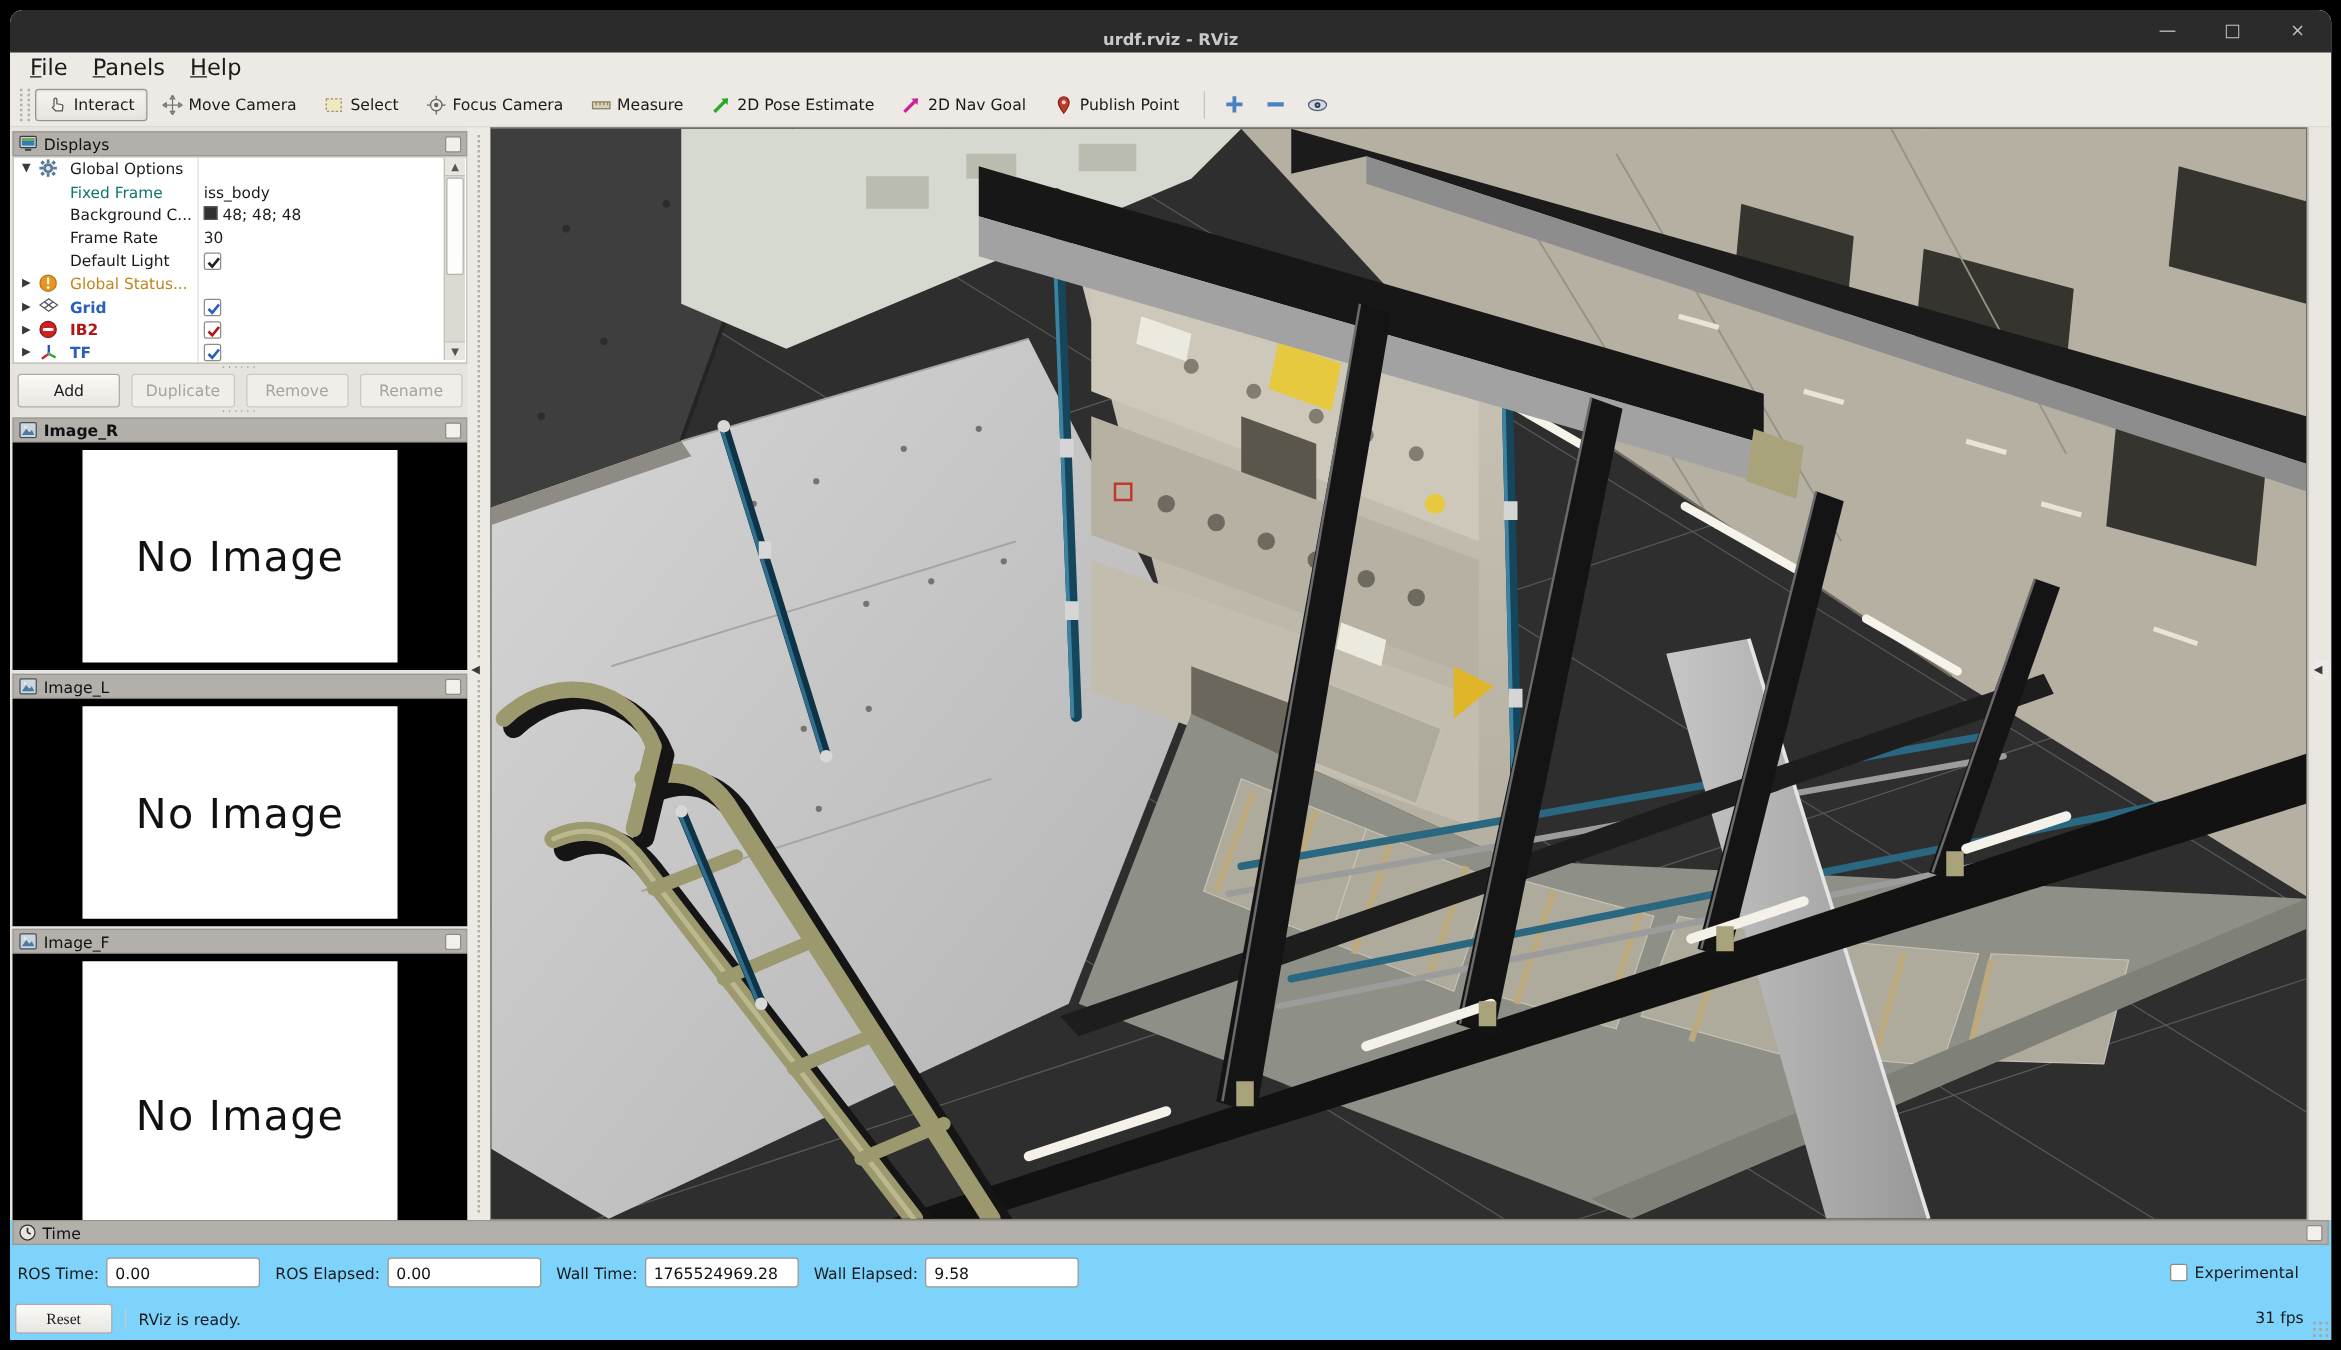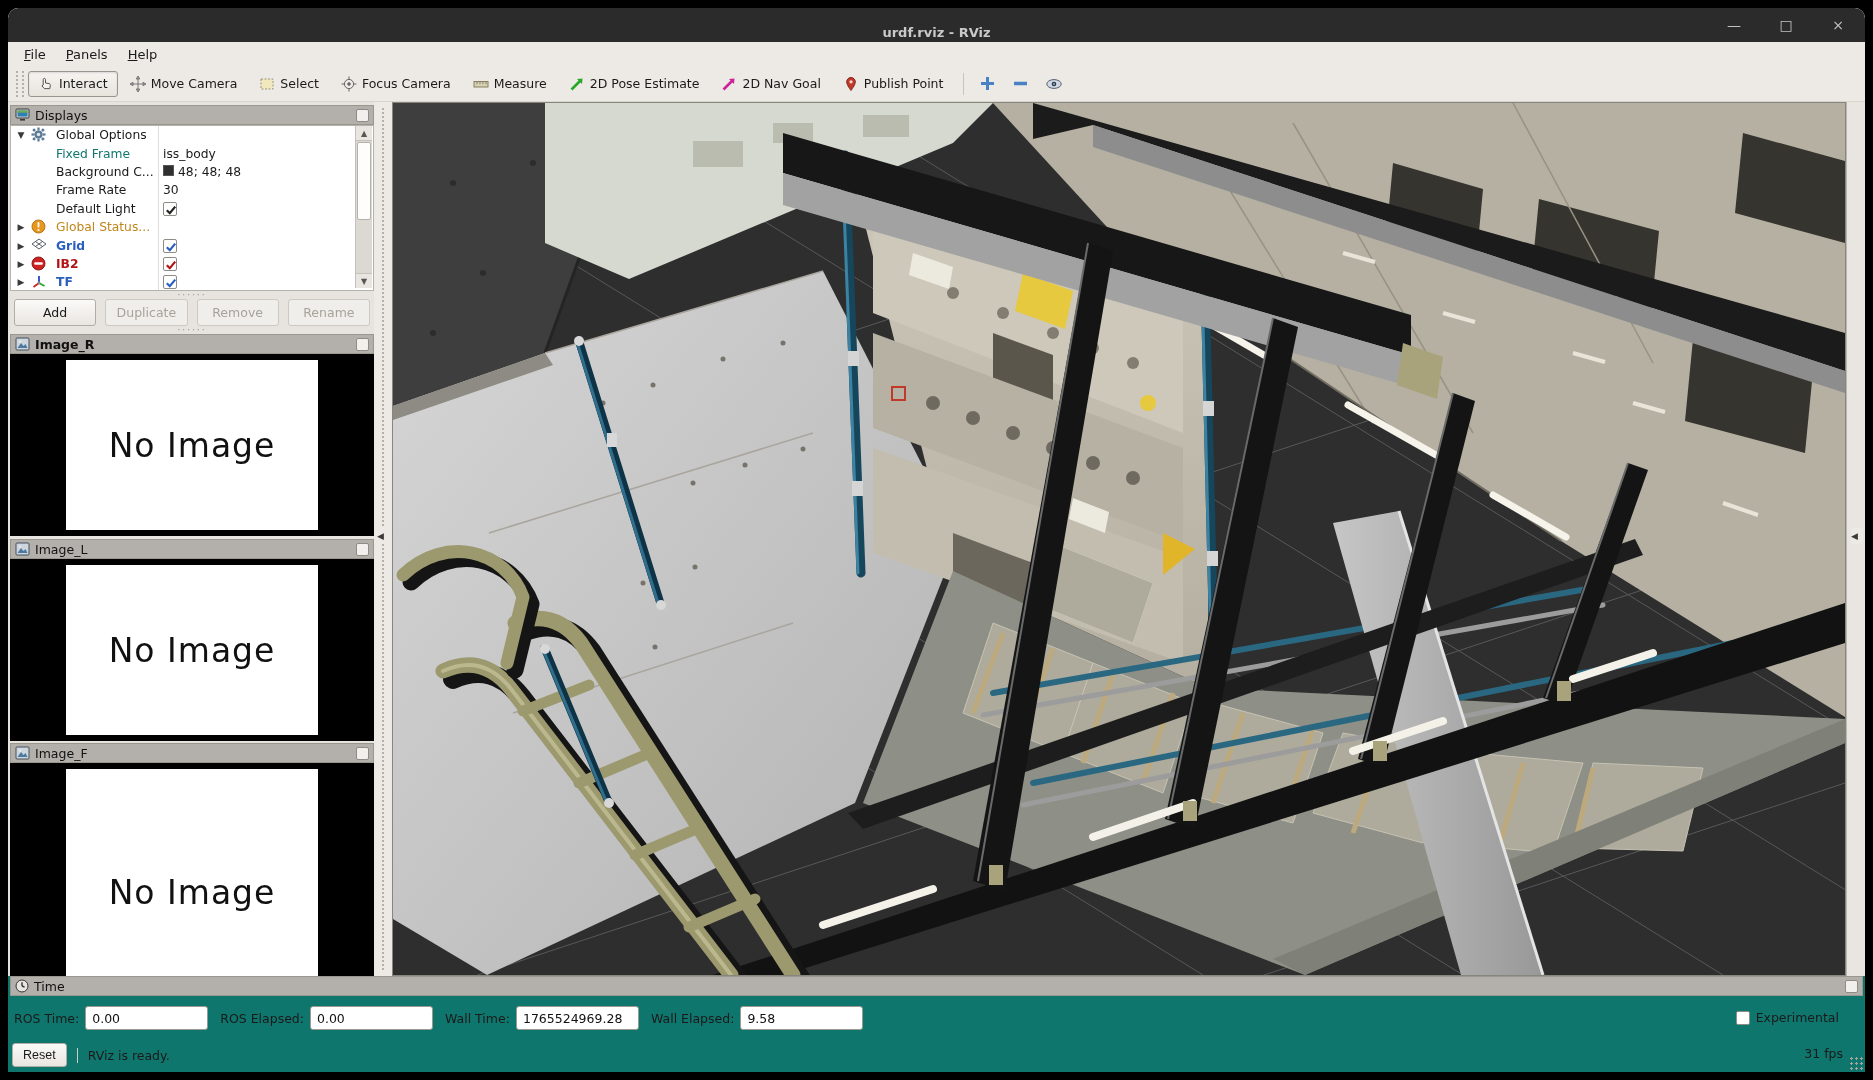--- a/index.html
+++ b/index.html
@@ -7,21 +7,21 @@
   .window { position:absolute; left:8px; top:8px; width:1857px; height:1064px; background:#edeae5; border-radius:10px 10px 0 0; overflow:hidden; }
 
   
   .titlebar { position:absolute; left:0; top:0; width:100%; height:49px; background:#2b2b2b; border-radius:10px 10px 0 0; display:flex; align-items:center; justify-content:center; }
   .titlebar .title { color:#c9c9c9; font-size:13px; font-weight:bold; }
   .win-controls { position:absolute; right:18px; top:0; height:34px; display:flex; align-items:center; gap:34px; }
   .win-btn { color:#c2c2c2; font-size:14px; width:18px; text-align:center; cursor:default; }
 
   
   .menubar { position:absolute; left:0; top:34px; width:100%; height:24px; background:#edeae5; display:flex; align-items:center; padding-left:8px; gap:4px; }
-  .menu-item { font-size:13px; color:#1a1a1a; padding:2px 8px; }
+  .menu-item { font-size:18px; color:#1a1a1a; padding:2px 8px; }
   .menu-item u { text-decoration:underline; }
 
   
   .toolbar { position:absolute; left:0; top:58px; width:100%; height:36px; background:#edeae5; display:flex; align-items:center; padding-left:4px; border-bottom:1px solid #d8d5cf; }
   .tb-grip { width:8px; height:26px; border-left:2px dotted #b3b0a9; border-right:2px dotted #b3b0a9; margin:0 4px; }
   .tool { display:flex; align-items:center; gap:5px; padding:4px 9px; font-size:12.5px; color:#1a1a1a; border:1px solid transparent; border-radius:3px; margin-right:2px; }
   .tool.active { border:1px solid #9a968f; background:linear-gradient(#f6f4f0,#e7e4de); box-shadow:inset 0 1px 2px rgba(0,0,0,.12); }
   .tool svg { display:block; }
   .tb-sep { width:1px; height:22px; background:#c6c3bc; margin:0 8px; }
   .tool.icon-only { padding:4px 6px; }
@@ -68,30 +68,30 @@
   .vsplit .collapse { position:absolute; left:3px; top:426px; width:12px; height:16px; background:#edeae5; font-size:9px; color:#3a3a3a; line-height:16px; }
   .split-left { left:366px; }
   .strip-right { left:1838px; width:19px; background:#e9e6e1; border-left:1px solid #bab7b1; }
   .strip-right .collapse { left:4px; }
 
   
   .viewport { position:absolute; left:384px; top:0; width:1454px; height:874px; background:#2e2e2e; border:1px solid #88857e; }
   .viewport svg { display:block; }
 
   
-  .timepanel { position:absolute; left:0; top:968px; width:1857px; height:96px; background:#0f766e; }
+  .timepanel { position:absolute; left:0; top:968px; width:1857px; height:96px; background:#7dd3fc; }
   .timepanel .panel-title { width:1853px; left:2px; top:0; }
   .tfields { position:absolute; left:6px; top:30px; display:flex; align-items:center; }
   .tfield { display:flex; align-items:center; margin-right:12px; }
   .tfield label { font-size:12.5px; color:#1a1a1a; margin-right:6px; }
   .tfield input { width:123px; height:24px; border:1px solid #9b988f; border-radius:3px; background:#fff; font-family:"DejaVu Sans",sans-serif; font-size:12.5px; padding:0 6px; color:#111; }
   .experimental { position:absolute; right:26px; top:34px; display:flex; align-items:center; gap:6px; font-size:12.5px; color:#1a1a1a; }
   .experimental .cbox { background:#fff; }
   .statusrow { position:absolute; left:4px; top:66px; right:4px; height:26px; display:flex; align-items:center; }
-  .reset-btn { height:24px; padding:0 10px; font-family:Liberation Sans, sans-serif; font-size:12.5px; border:1px solid #b0ada6; border-radius:3px; background:linear-gradient(#fbfaf8,#e9e6e1); color:#1a1a1a; }
+  .reset-btn { height:24px; padding:0 24px; font-family:Liberation Serif, serif; font-size:12.5px; border:1px solid #b0ada6; border-radius:3px; background:linear-gradient(#fbfaf8,#e9e6e1); color:#1a1a1a; }
   .status-text { font-size:12.5px; color:#1a1a1a; margin-left:10px; padding-left:10px; border-left:1px solid #cfccc6; }
   .fps { position:absolute; right:22px; top:70px; font-size:12.5px; color:#1a1a1a; }
   .grip { position:absolute; right:2px; bottom:2px; width:14px; height:14px;
           background-image:radial-gradient(#a8a5a0 1px, transparent 1.2px); background-size:5px 5px; }
 </style>
 </head>
 <body>
 
 <div class="window">
 

